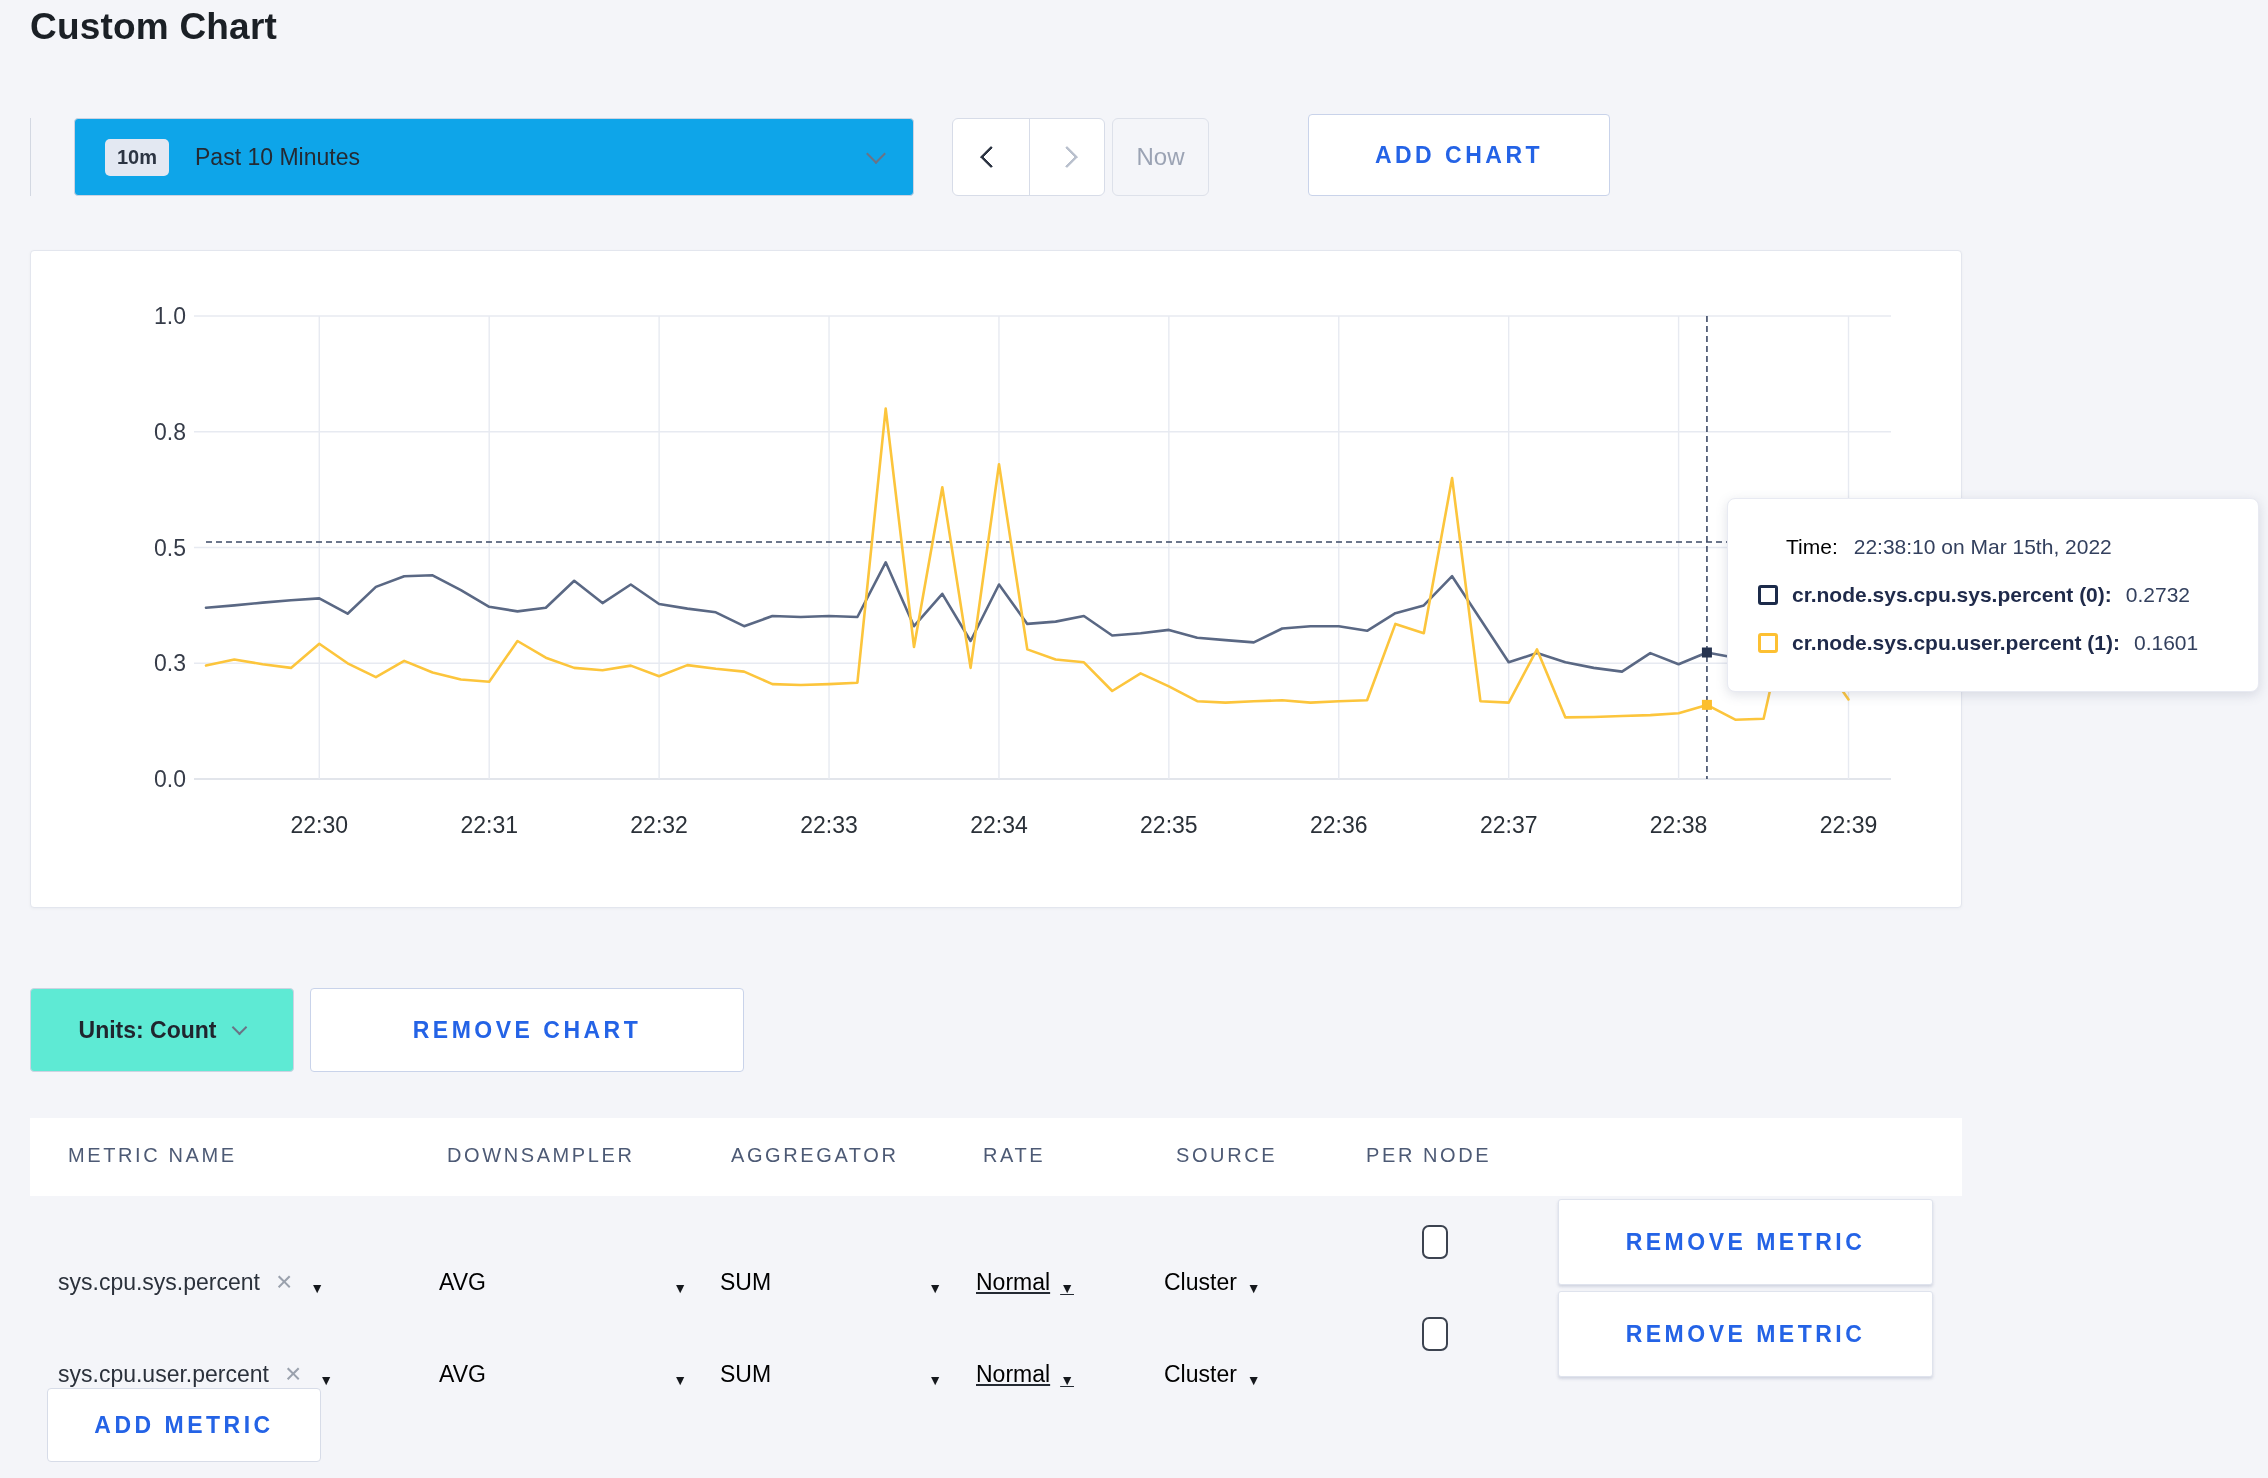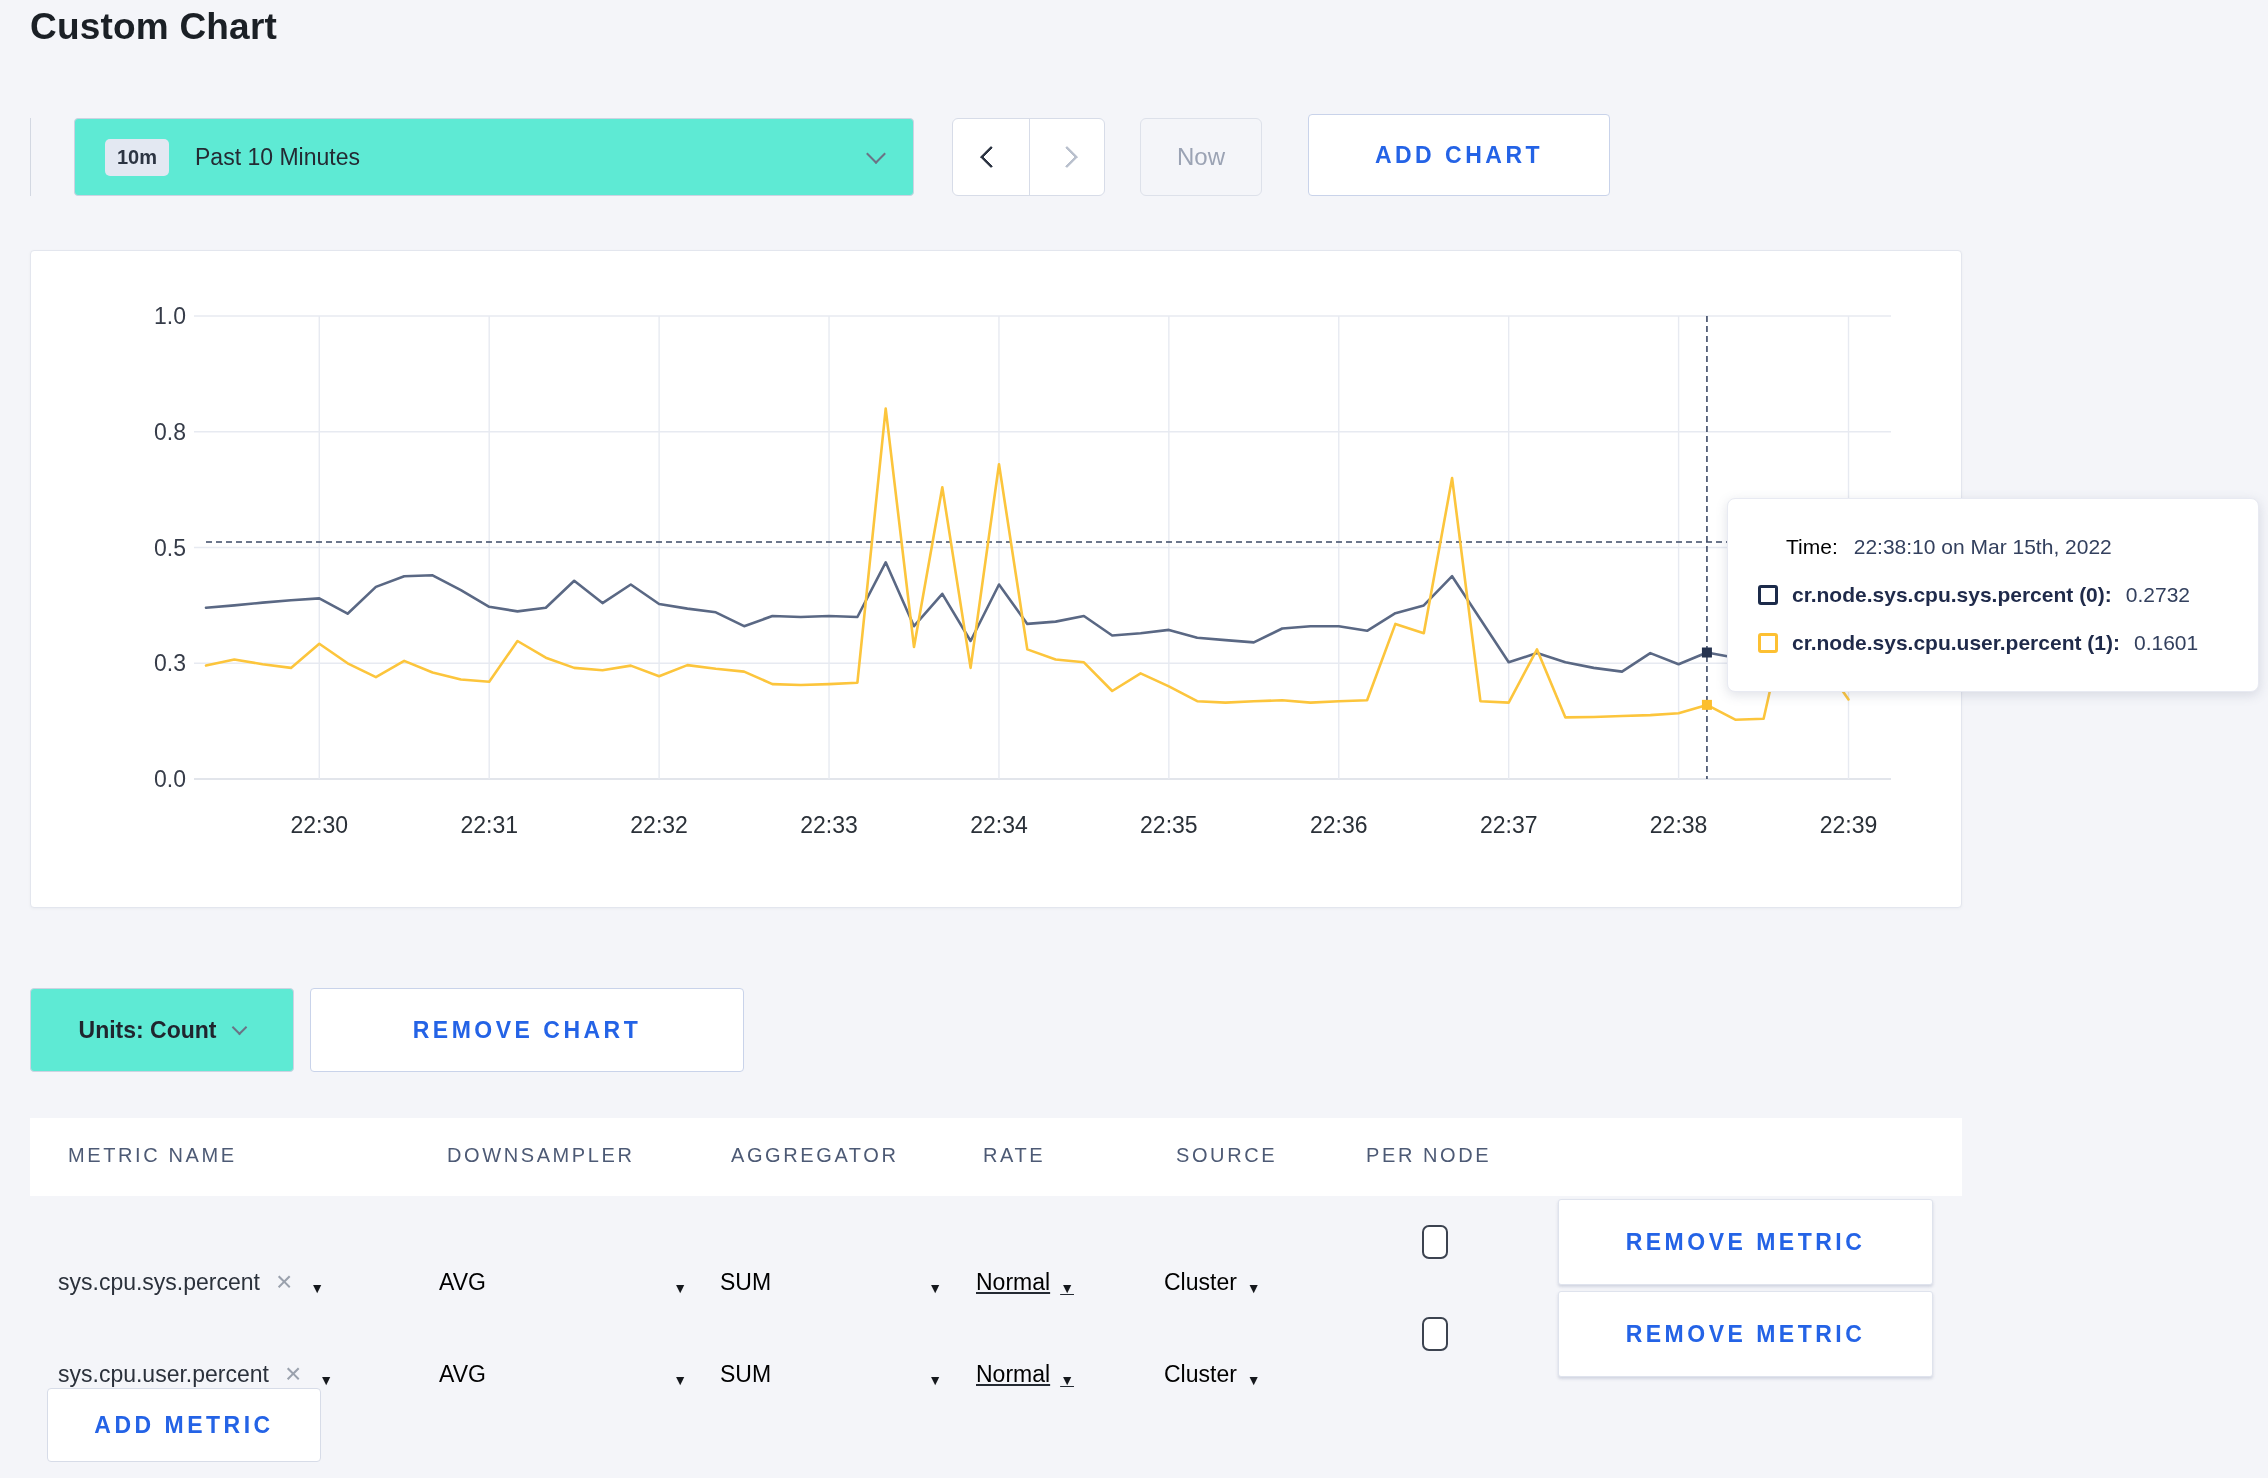--- a/index.html
+++ b/index.html
@@ -11,40 +11,40 @@
     position:relative;
     overflow:hidden;
   }
   .abs { position:absolute; }
 
   
   .page-title { left:30px; top:6px; font-size:37px; font-weight:600; color:#1b2026; letter-spacing:.2px; }
 
   .v-divider { left:30px; top:118px; width:1px; height:78px; background:#d3d8e2; }
 
-  .timescale { left:74px; top:118px; width:840px; height:78px; background:#5eead4;
+  .timescale { left:74px; top:118px; width:840px; height:78px; background:#0ea5e9;
     border:1px solid #ccd3e2; border-radius:4px; display:flex; align-items:center;
     padding:0 30px; cursor:pointer; }
   .ts-badge { background:#e3e8f2; border-radius:5px; padding:7px 12px; font-size:20px; font-weight:700; color:#2c3442; }
   .ts-label { margin-left:26px; font-size:23px; color:#242a33; }
   .ts-spacer { flex:1; }
 
   .chev-down { width:14px; height:14px; border-right:2.5px solid #6b7385; border-bottom:2.5px solid #6b7385;
     transform:rotate(45deg); margin-top:-6px; }
 
   .arrow-group { left:952px; top:118px; width:153px; height:78px; background:#fff;
     border:1px solid #d7dce8; border-radius:6px; display:flex; }
   .arrow-btn { width:50%; display:flex; align-items:center; justify-content:center; cursor:pointer; }
   .arrow-btn + .arrow-btn { border-left:1px solid #d7dce8; }
   .chev-left { width:16px; height:16px; border-left:3.5px solid #2c3442; border-bottom:3.5px solid #2c3442;
     transform:rotate(45deg); border-radius:1px; }
   .chev-right { width:16px; height:16px; border-right:3px solid #b9c0cd; border-top:3px solid #b9c0cd;
     transform:rotate(45deg); border-radius:1px; }
 
-  .now-btn { left:1140px; top:118px; width:122px; height:78px; border:1px solid #dde1ea; border-radius:6px;
+  .now-btn { left:1112px; top:118px; width:97px; height:78px; border:1px solid #dde1ea; border-radius:6px;
     display:flex; align-items:center; justify-content:center; font-size:24px; color:#9ba3b4; background:transparent; }
 
   .btn-blue { background:#fff; border:1px solid #c9d3ea; border-radius:4px; color:#2463e6;
     font-weight:700; letter-spacing:3.5px; font-size:23px;
     display:flex; align-items:center; justify-content:center; cursor:pointer; }
   .add-chart { left:1308px; top:114px; width:302px; height:82px; }
 
   
   .chart-card { left:30px; top:250px; width:1932px; height:658px; background:#fff;
     border:1px solid #e3e6ee; border-radius:4px; box-shadow:0 1px 3px rgba(60,70,100,.05); }

